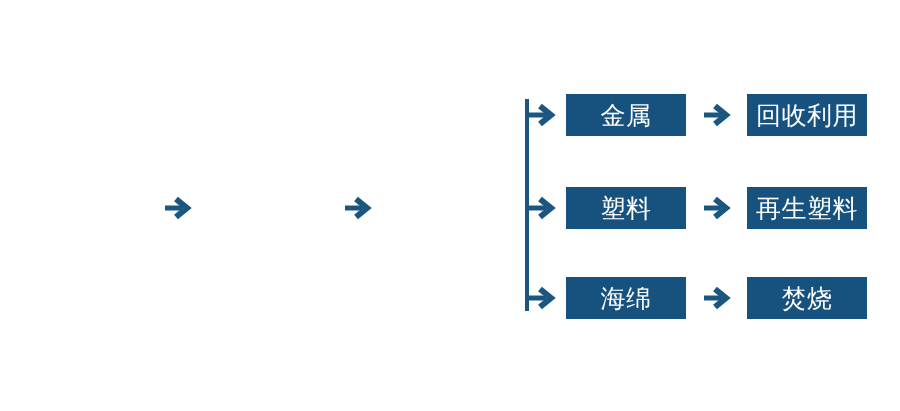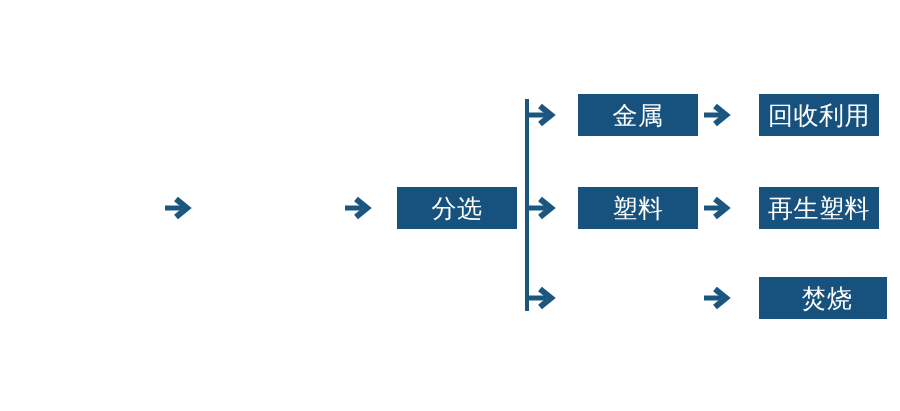--- a/index.html
+++ b/index.html
@@ -21,21 +21,20 @@
     height: 42px;
     background: var(--box-blue, #17527E);
     color: var(--text, #ffffff);
     display: flex;
     align-items: center;
     justify-content: center;
     font-size: 25px;
     line-height: 1;
     white-space: nowrap;
     letter-spacing: 0.5px;
-    margin-left: 12px;
   }
   .box.red {
     background: var(--box-red, #D81E3C);
   }
   .arrow {
     position: absolute;
     color: var(--arrow-blue, #1A5680);
   }
   .vline {
     position: absolute;
@@ -56,21 +55,20 @@
     <line x1="2" y1="12" x2="19" y2="12" stroke="currentColor" stroke-width="5"></line>
     <path d="M13 3 L24 12 L13 21" fill="none" stroke="currentColor" stroke-width="6"></path>
   </svg>
 
 
   <svg class="arrow" style="left:343px; top:196px;" width="32" height="24" viewBox="0 0 32 24">
     <line x1="2" y1="12" x2="19" y2="12" stroke="currentColor" stroke-width="5"></line>
     <path d="M13 3 L24 12 L13 21" fill="none" stroke="currentColor" stroke-width="6"></path>
   </svg>
 
-  <div class="box" style="left:385px; top:187px;">分选</div>
 
   <div class="vline"></div>
 
   <svg class="arrow" style="left:527px; top:103px;" width="32" height="24" viewBox="0 0 32 24">
     <line x1="0" y1="12" x2="19" y2="12" stroke="currentColor" stroke-width="5"></line>
     <path d="M13 3 L24 12 L13 21" fill="none" stroke="currentColor" stroke-width="6"></path>
   </svg>
   <svg class="arrow" style="left:527px; top:196px;" width="32" height="24" viewBox="0 0 32 24">
     <line x1="0" y1="12" x2="19" y2="12" stroke="currentColor" stroke-width="5"></line>
     <path d="M13 3 L24 12 L13 21" fill="none" stroke="currentColor" stroke-width="6"></path>
@@ -87,19 +85,20 @@
   </svg>
   <div class="box" style="left:747px; top:94px;">回收利用</div>
 
   <div class="box" style="left:566px; top:187px;">塑料</div>
   <svg class="arrow" style="left:702px; top:196px;" width="32" height="24" viewBox="0 0 32 24">
     <line x1="2" y1="12" x2="19" y2="12" stroke="currentColor" stroke-width="5"></line>
     <path d="M13 3 L24 12 L13 21" fill="none" stroke="currentColor" stroke-width="6"></path>
   </svg>
   <div class="box" style="left:747px; top:187px;text-align:right;">再生塑料</div>
 
+  <div class="box" style="left:566px; top:277px;">海绵</div>
   <svg class="arrow" style="left:702px; top:286px;" width="32" height="24" viewBox="0 0 32 24">
     <line x1="2" y1="12" x2="19" y2="12" stroke="currentColor" stroke-width="5"></line>
     <path d="M13 3 L24 12 L13 21" fill="none" stroke="currentColor" stroke-width="6"></path>
   </svg>
-  <div class="box" style="left:747px; top:277px;padding-left:8px;">焚烧</div>
+  <div class="box" style="left:747px; top:277px;">焚烧</div>
 
 </div>
 
 </body></html>

